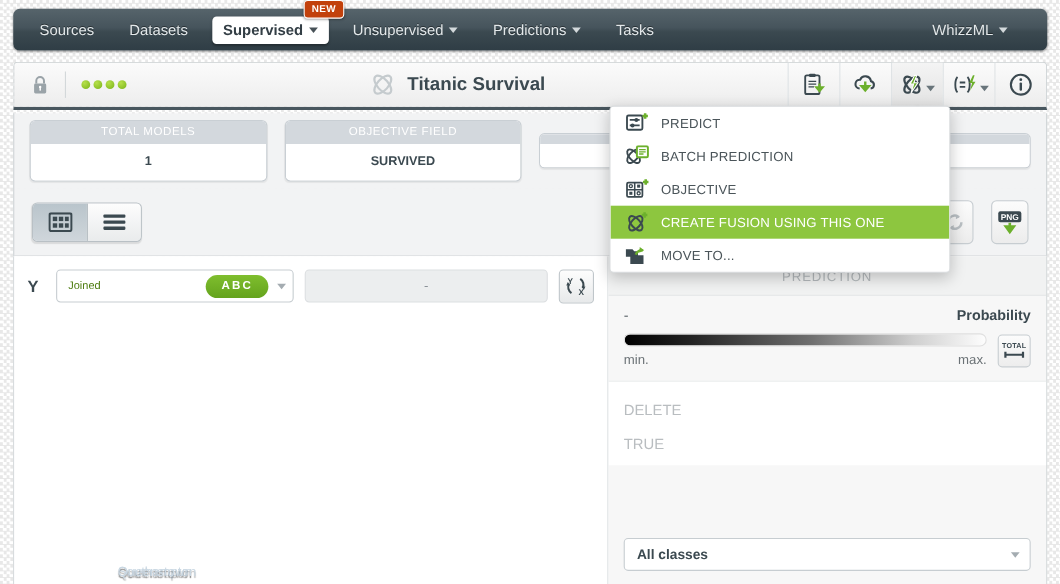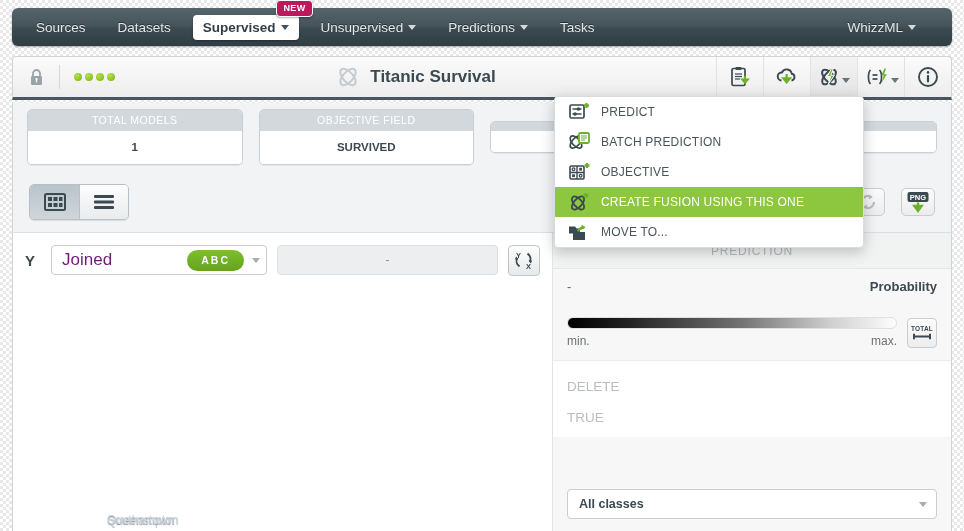--- a/index.html
+++ b/index.html
@@ -28,21 +28,21 @@
   .nav-item.active {
     background: #fff; color: #333e45; border-radius: 4px; font-weight: bold;
     text-shadow: none; box-shadow: 0 1px 2px rgba(0,0,0,.3);
   }
   .caret { width: 0; height: 0; border-left: 4px solid transparent;
            border-right: 4px solid transparent; border-top: 5px solid currentColor;
            display: inline-block; opacity: .9; }
   .nav-spacer { flex: 1; }
   .new-badge {
     position: absolute; top: -15px; right: -14px;
-    background: #be185d; color: #fff; font-size: 9px; font-weight: bold;
+    background: #c2410c; color: #fff; font-size: 9px; font-weight: bold;
     padding: 2px 6px 3px; border-radius: 4px; letter-spacing: .4px;
     box-shadow: 0 1px 2px rgba(0,0,0,.3); border: 1px solid #fff;
   }
 
   
   .titlebar {
     position: absolute; left: 12px; top: 56px; width: 940px; height: 44px;
     background: linear-gradient(to bottom, #fbfbfb 0%, #ededed 100%);
     border: 1px solid #cfd4d6; border-bottom: 3px solid #48565e;
     border-radius: 4px 4px 0 0; display: flex; align-items: center;
@@ -97,39 +97,39 @@
     display: flex; align-items: center; padding: 0 16px;
   }
   .toggle-group { display: flex; border: 1px solid #b9c0c5; border-radius: 5px; overflow: hidden;
                   box-shadow: 0 1px 1px rgba(0,0,0,.1); }
   .toggle-btn { width: 49px; height: 34px; display: flex; align-items: center; justify-content: center;
                 background: linear-gradient(to bottom,#fdfdfd,#e9ebec); cursor: pointer; }
   .toggle-btn.on { background: linear-gradient(to bottom,#b9c4cb,#cfd6db); }
   .toggle-btn + .toggle-btn { border-left: 1px solid #b9c0c5; }
   .viewbar-spacer { flex: 1; }
   .icon-btn {
-    width: 34px; height: 28px; border: 1px solid #c7cdd1; border-radius: 5px;
+    width: 34px; height: 40px; border: 1px solid #c7cdd1; border-radius: 5px;
     background: linear-gradient(to bottom,#fcfcfc,#ececec);
     display: flex; align-items: center; justify-content: center; cursor: pointer; margin-left: 16px;
   }
 
   
   .content {
     position: absolute; left: 12px; top: 233px; width: 940px; height: 298px;
     background: #fff; border-left: 1px solid #cfd4d6; border-right: 1px solid #cfd4d6;
     display: flex;
   }
   .chart-pane { width: 540px; position: relative; border-right: 1px solid #e2e5e7; background:#fff; }
   .axis-row { display: flex; align-items: center; height: 54px; padding: 0 12px; gap: 10px; }
   .axis-label { font-weight: bold; font-size: 15px; color: #3b4950; width: 16px; }
   .field-select {
     flex: 0 0 216px; height: 30px; border: 1px solid #c7cdd1; border-radius: 4px; background: #fff;
     display: flex; align-items: center; padding: 0 6px 0 10px; gap: 8px; cursor: pointer;
   }
-  .field-select .fname { flex: 1; font-size: 17px; color: #701a75; }
+  .field-select .fname { flex: 1; font-size: 10px; color: #4d7c0f; }
   .abc-badge {
     background: linear-gradient(to bottom,#7fbe2e,#64a31d); color: #fff; font-weight: bold;
     font-size: 10.5px; letter-spacing: 2px; padding: 4px 14px 5px; border-radius: 11px;
   }
   .field-select .caret { border-top-color: #9aa3a8; }
   .field-disabled {
     flex: 1; height: 30px; border: 1px solid #dcdfe1; border-radius: 4px; background: #eceeef;
     display: flex; align-items: center; justify-content: center; font-size: 12px; color: #8b9298;
   }
   .swap-btn {
@@ -150,21 +150,21 @@
   .pred-pane { flex: 1; background: #f7f7f7; display: flex; flex-direction: column; }
   .pred-head {
     height: 36px; display: flex; align-items: center; justify-content: center;
     color: #b4b9bc; font-size: 12px; letter-spacing: .8px; background: #f1f2f2;
     border-bottom: 1px solid #e4e6e7;
   }
   .pred-body { flex: 1; background: #f7f7f7; padding: 10px 14px 0; }
   .pred-row1 { display: flex; justify-content: space-between; align-items: baseline; }
   .pred-dash { font-size: 13px; color: #5b6469; }
   .pred-prob { font-size: 13px; font-weight: bold; color: #3b4950; }
-  .gradient-row { display: flex; align-items: center; gap: 10px; margin-top: 23px; }
+  .gradient-row { display: flex; align-items: center; gap: 10px; margin-top: 9px; }
   .grad-wrap { flex: 1; }
   .grad-bar {
     height: 12px; border-radius: 6px;
     background: linear-gradient(to right, #000 0%, #222 18%, #707070 52%, #cfcfcf 80%, #fdfdfd 100%);
     border: 1px solid #e0e0e0;
   }
   .grad-scale { display: flex; justify-content: space-between; margin-top: 5px;
                 font-size: 12px; color: #6b7276; }
   .total-btn {
     width: 30px; height: 30px; border: 1px solid #c7cdd1; border-radius: 4px;

